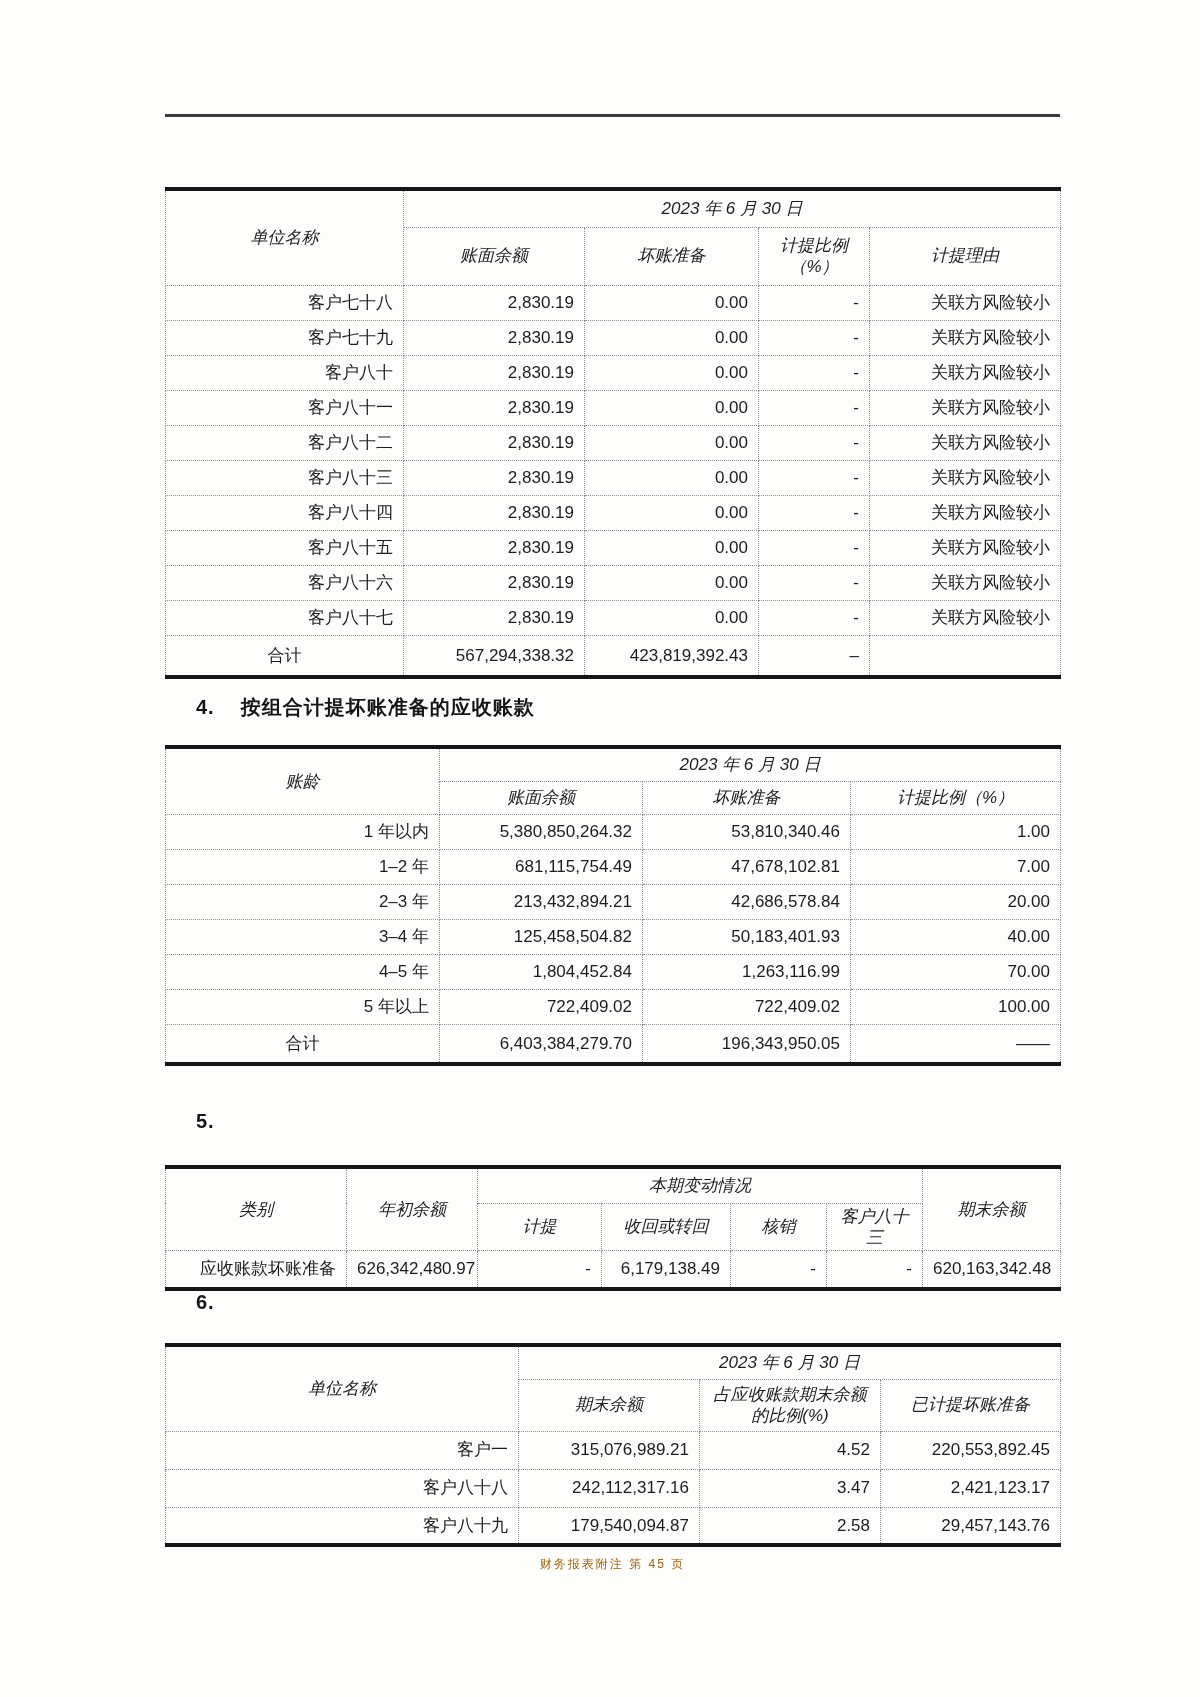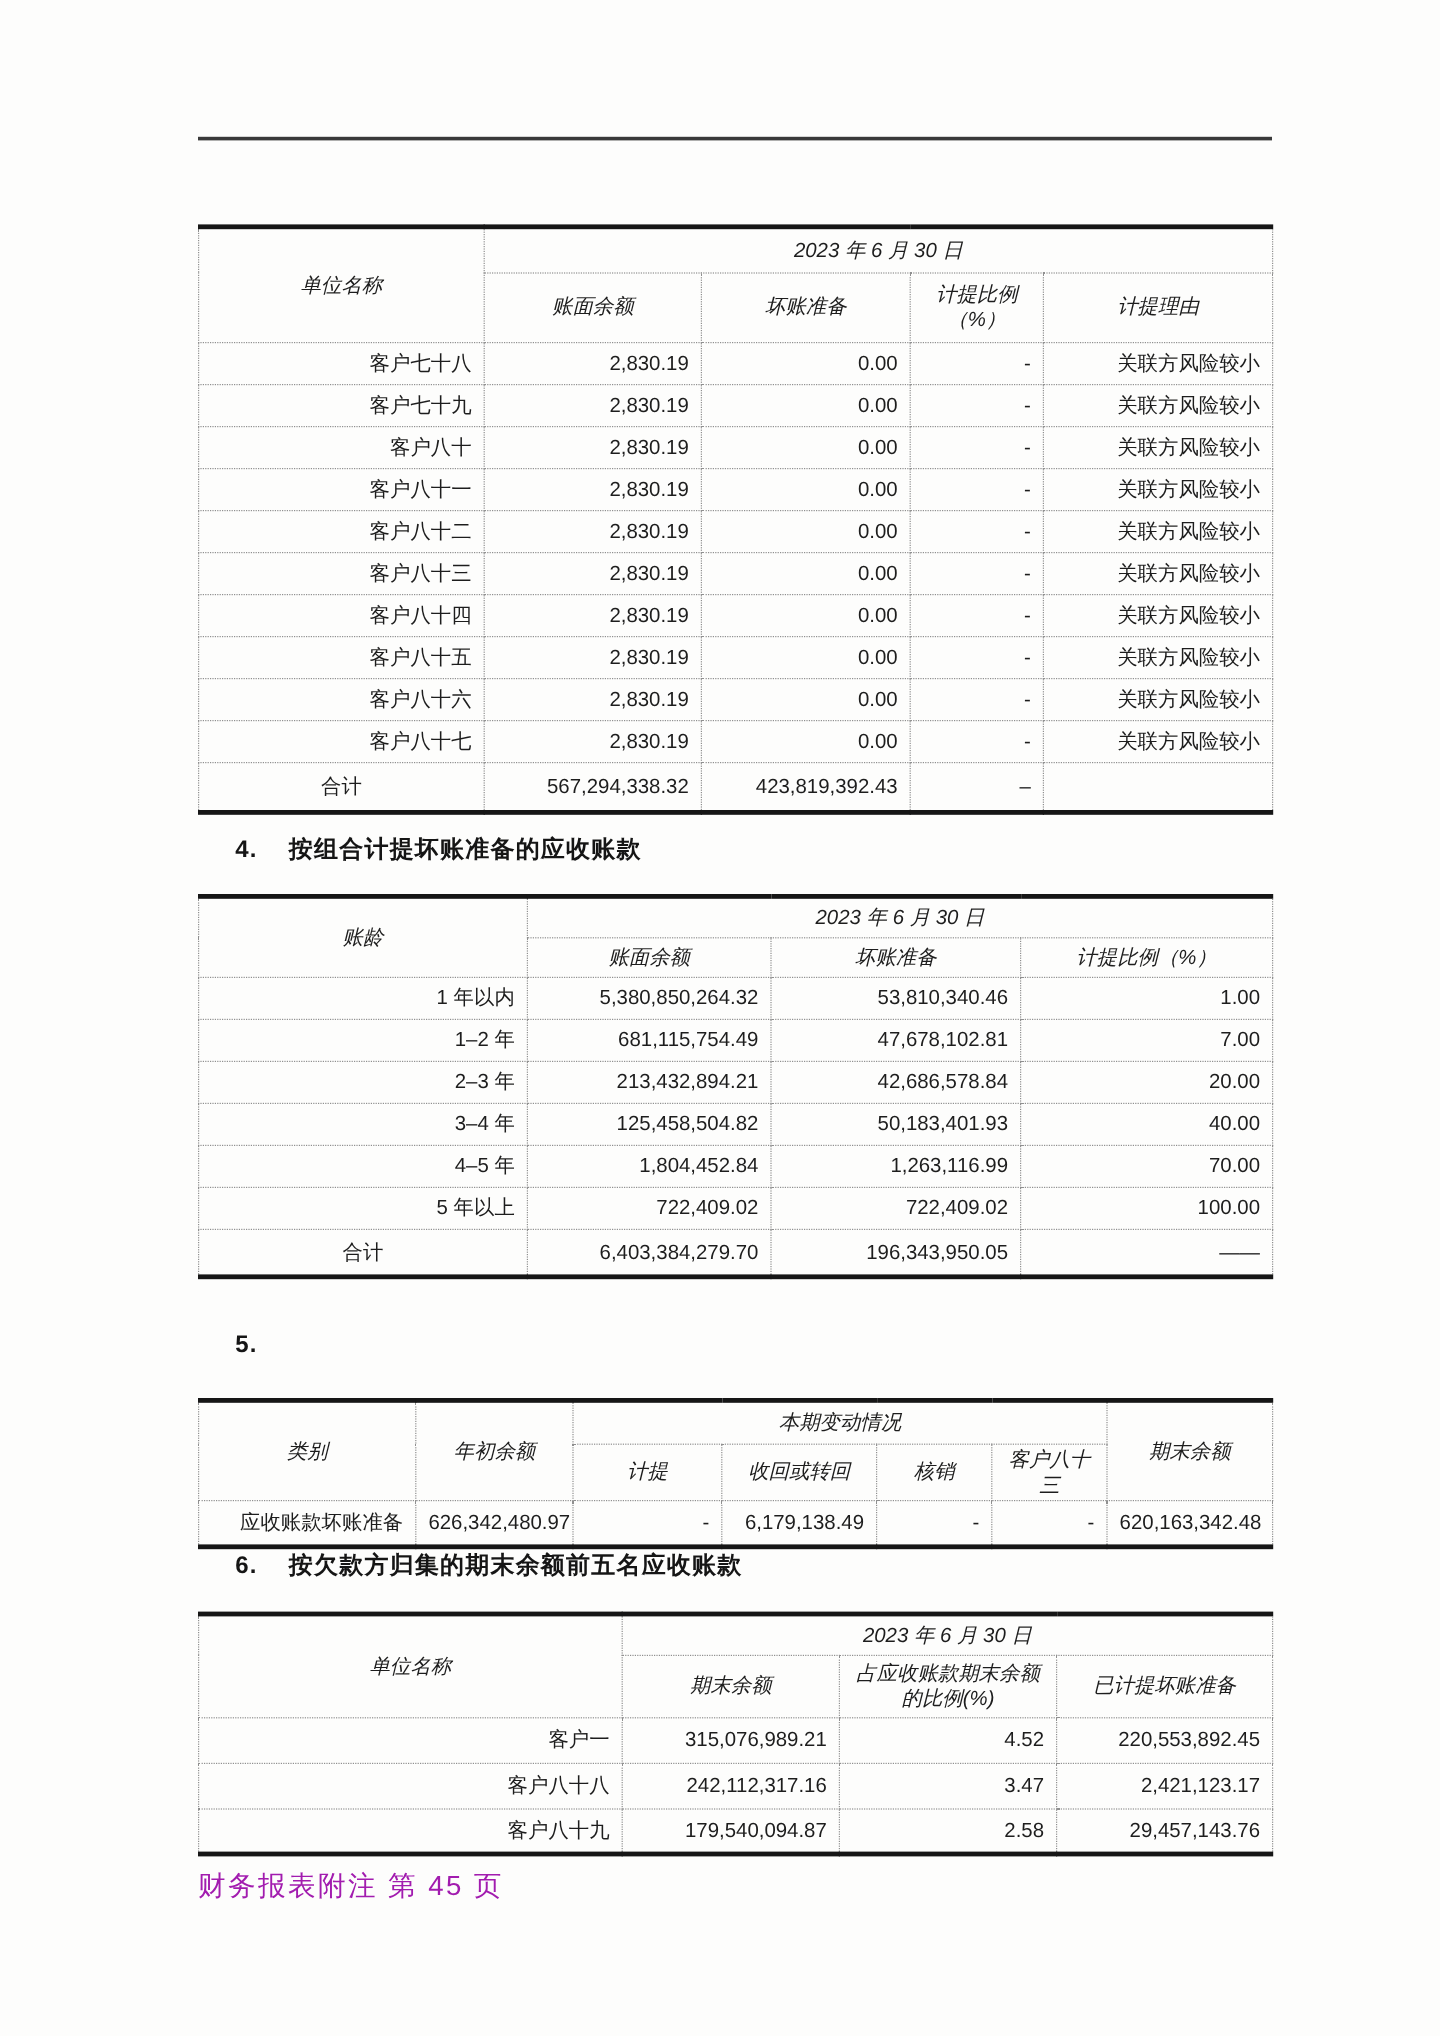--- a/index.html
+++ b/index.html
@@ -70,22 +70,23 @@
     color: #151515;
     letter-spacing: 1px;
   }
   .sec4 { top: 694px; }
   .sec5 { top: 1110px; }
   .sec6 { top: 1291px; }
   .footer {
     position: absolute;
     left: 165px; top: 1556px;
     width: 895px;
-    font-size: 23px;
-    color: #a21caf;
+    text-align: center;
+    font-size: 12px;
+    color: #a16207;
     letter-spacing: 2px;
   }
 </style>
 </head>
 <body>
 
 <div class="page">
 
   <div class="top-rule"></div>
 
@@ -295,21 +296,20 @@
         <td class="r">6,179,138.49</td>
         <td class="r">-</td>
         <td class="r">-</td>
         <td class="r">620,163,342.48</td>
       </tr>
     </tbody>
   </table>
 
   <div class="sec sec6">
     <span>6.</span>
-    <span>按欠款方归集的期末余额前五名应收账款</span>
   </div>
 
   <table class="tbl t4">
     <colgroup>
         <col style="width:353px">
         <col style="width:181px">
         <col style="width:181px">
         <col style="width:180px">
       </colgroup>
     <thead>

